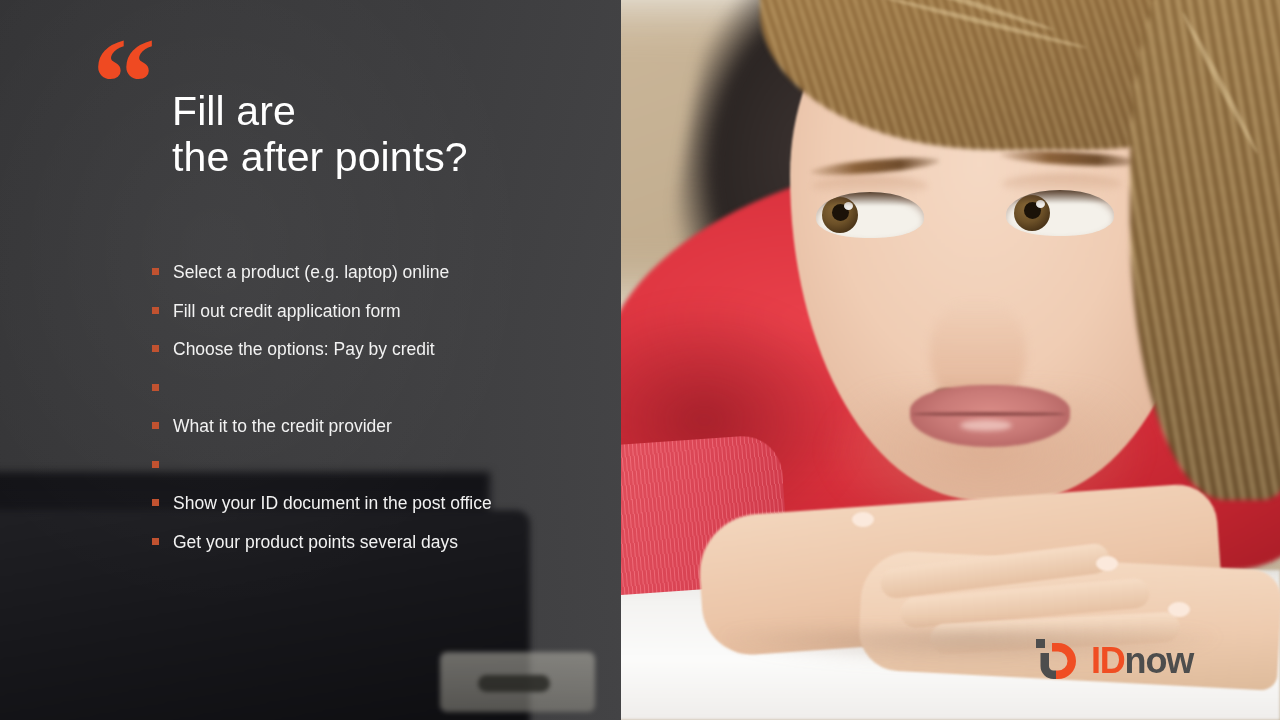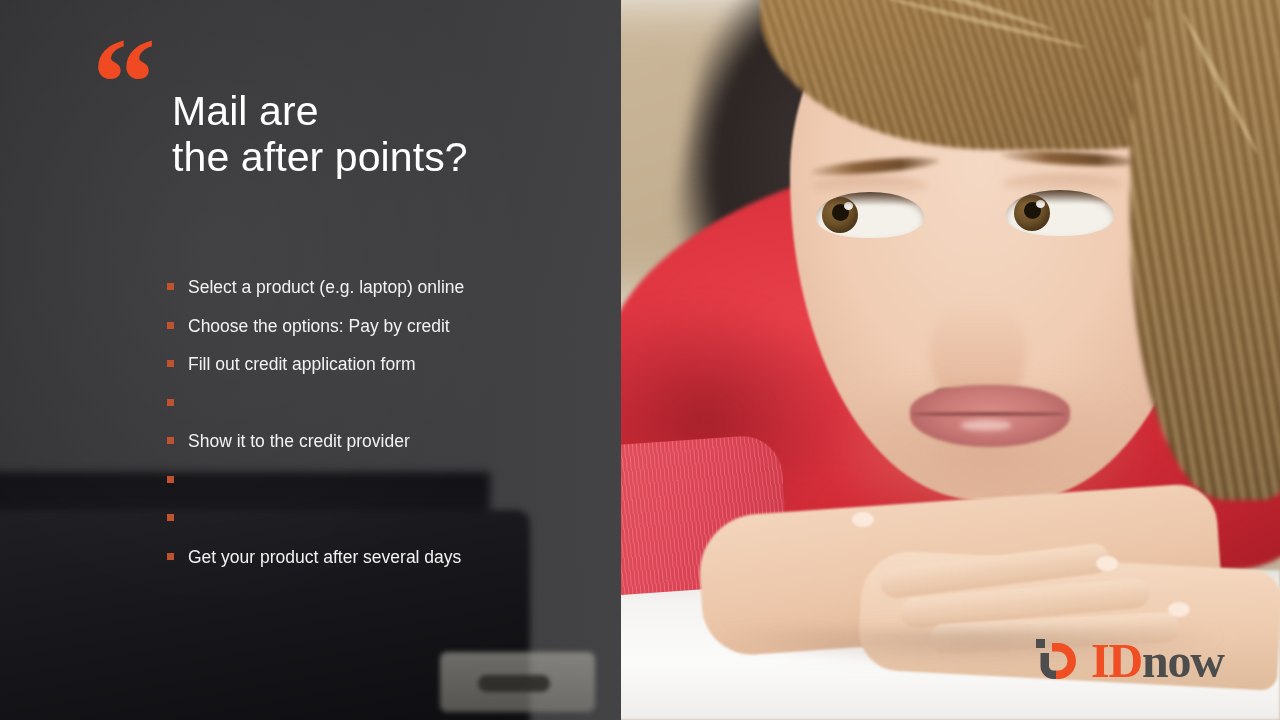--- a/index.html
+++ b/index.html
@@ -390,21 +390,21 @@
     line-height: 1.13;
     letter-spacing: 0.1px;
   }
   .title .line { display: block; white-space: nowrap; }
 
   .bullets {
     position: absolute;
     left: 150px; top: 258px;
     width: 450px;
     list-style: none;
-    margin: 16px;
+    margin: 1px;
     padding: 0;
   }
   .bullets li {
     position: relative;
     height: 38.5px;
     padding-left: 22px;
     color: #f2f2f2;
     font-size: 17.5px;
     font-weight: 400;
     line-height: 26px;
@@ -421,25 +421,25 @@
   
   .logo {
     position: absolute;
     left: 1032px; top: 636px;
     display: flex;
     align-items: center;
     gap: 9px;
   }
   .logo-mark { width: 50px; height: 50px; display: block; }
   .logo-text {
-    font-size: 48px;
+    font-size: 36px;
     font-weight: 700;
     letter-spacing: -1.2px;
     line-height: 1;
-    font-family: Liberation Serif, serif;
+    font-family: Liberation Sans, sans-serif;
     text-align: center;
   }
   .logo-id { color: #f04e23; }
   .logo-now { color: #4d4d4d; }
 </style>
 </head>
 <body>
 
 <div id="slide">
 
@@ -508,33 +508,33 @@
   <div class="panel">
     <div class="laptop-dark-lid"></div>
     <div class="laptop-dark"></div>
     <div class="trackpad"></div>
     <div class="trackpad-btn"></div>
     <div class="panel-vignette"></div>
 
     <div class="quote-mark">“</div>
 
     <div class="title">
-      <span class="line">Mail are</span>
+      <span class="line">Fill are</span>
       <span class="line">the after points?</span>
     </div>
 
     <ul class="bullets">
       <li><span class="marker"></span><span>Select a product (e.g. laptop) online</span></li>
+      <li><span class="marker"></span><span>Fill out credit application form</span></li>
       <li><span class="marker"></span><span>Choose the options: Pay by credit</span></li>
-      <li><span class="marker"></span><span>Fill out credit application form</span></li>
       <li><span class="marker"></span></li>
-      <li><span class="marker"></span><span>Show it to the credit provider</span></li>
+      <li><span class="marker"></span><span>What it to the credit provider</span></li>
       <li><span class="marker"></span></li>
-      <li><span class="marker"></span></li>
-      <li><span class="marker"></span><span>Get your product after several days</span></li>
+      <li><span class="marker"></span><span>Show your ID document in the post office</span></li>
+      <li><span class="marker"></span><span>Get your product points several days</span></li>
     </ul>
   </div>
 
   <div class="logo">
     <svg class="logo-mark" viewBox="0 0 50 50">
       <rect x="4" y="3" width="9" height="9" fill="#4d4d4d"></rect>
       <path d="M8.5 17 L8.5 30 A13 13 0 0 0 21.5 43 L24 43 L24 34.5 L21.5 34.5 A4.5 4.5 0 0 1 17 30 L17 17 Z" fill="#4d4d4d"></path>
       <path d="M20 7 L20 15.5 L26 15.5 A9.5 9.5 0 0 1 26 34.5 L24 34.5 L24 43 L26 43 A18 18 0 0 0 26 7 Z" fill="#f04e23"></path>
     </svg>
     <div class="logo-text"><span class="logo-id">ID</span><span class="logo-now">now</span></div>

